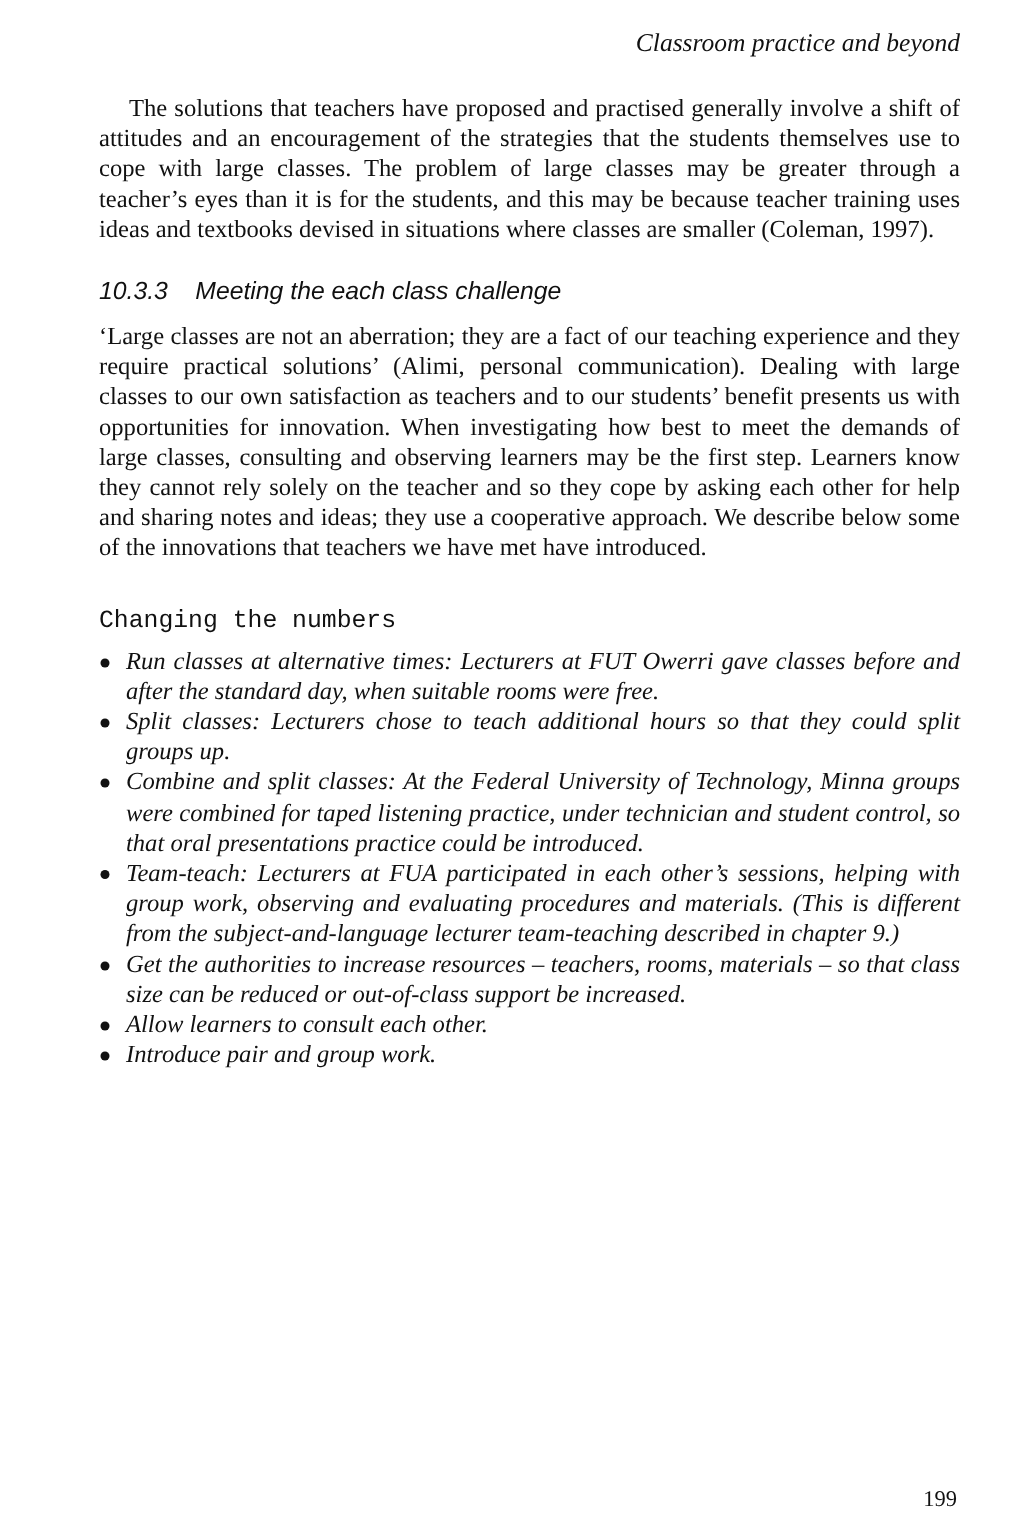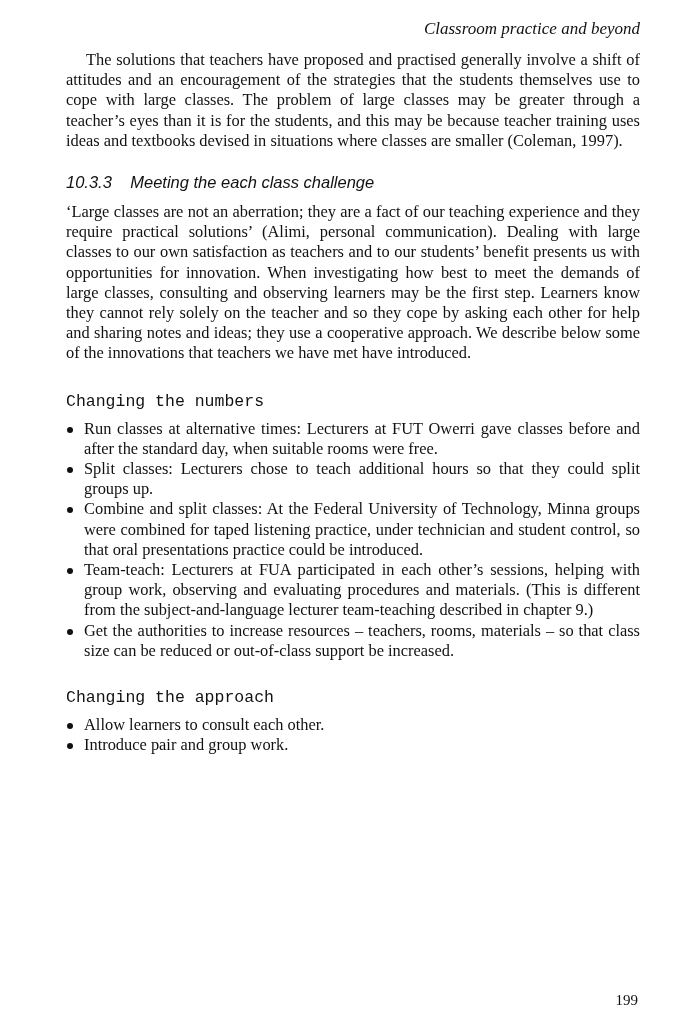--- a/index.html
+++ b/index.html
@@ -6,38 +6,38 @@
   body {
     width: 676px; height: 1024px; position: relative; overflow: hidden;
     font-family: "Liberation Serif", "DejaVu Serif", serif;
     color: #111111;
   }
   .running-head {
     position: absolute; top: 18px; right: 36px;
     font-style: italic; font-size: 17px; line-height: 22px; text-align: right;
   }
   .content {
-    position: absolute; left: 66px; width: 574px; top: 50px;
+    position: absolute; left: 66px; width: 574px; top: 62px;
     font-size: 16.4px; line-height: 20.2px;
   }
   p.body-text { margin: 0; text-align: justify; }
   p.indent { text-indent: 20px; }
   h3.section-heading {
     margin: 20px 0 9px 0;
     font-family: "Liberation Sans", "DejaVu Sans", sans-serif;
     font-style: italic; font-weight: normal; font-size: 16.5px; line-height: 22px;
   }
   h4.sub-heading {
     font-family: Liberation Mono, monospace;
     font-weight: normal; font-size: 16.5px; line-height: 22px;
     margin: 0 0 6px 0;
   }
   h4.sh1 { margin-top: 27px; }
   h4.sh2 { margin-top: 26px; }
-  ul.bullets { list-style: none; margin: 0; padding: 0; }
+  ul.bullets { list-style: none; margin: 0; padding: 0; font-style: italic; }
   ul.bullets li {
     position: relative; padding-left: 18px; text-align: justify;
   }
   ul.bullets li .bullet {
     position: absolute; left: 1px; top: 8px;
     width: 6px; height: 6px; border-radius: 50%; background: #111;
   }
   .page-number {
     position: absolute; right: 38px; top: 992px;
     font-size: 15px;
@@ -57,20 +57,19 @@
 
   <h4 class="sub-heading sh1">Changing the numbers</h4>
   <ul class="bullets">
     <li><span class="bullet"></span><span>Run classes at alternative times: Lecturers at FUT Owerri gave classes before and after the standard day, when suitable rooms were free.</span></li>
     <li><span class="bullet"></span><span>Split classes: Lecturers chose to teach additional hours so that they could split groups up.</span></li>
     <li><span class="bullet"></span><span>Combine and split classes: At the Federal University of Technology, Minna groups were combined for taped listening practice, under technician and student control, so that oral presentations practice could be introduced.</span></li>
     <li><span class="bullet"></span><span>Team-teach: Lecturers at FUA participated in each other’s sessions, helping with group work, observing and evaluating procedures and materials. (This is different from the subject-and-language lecturer team-teaching described in chapter 9.)</span></li>
     <li><span class="bullet"></span><span>Get the authorities to increase resources – teachers, rooms, materials – so that class size can be reduced or out-of-class support be increased.</span></li>
   </ul>
 
-  <h4 class="sub-heading sh2">Changing the approach</h4>
   <ul class="bullets">
     <li><span class="bullet"></span><span>Allow learners to consult each other.</span></li>
     <li><span class="bullet"></span><span>Introduce pair and group work.</span></li>
   </ul>
 </div>
 
 <div class="page-number">199</div>
 
 </body></html>

